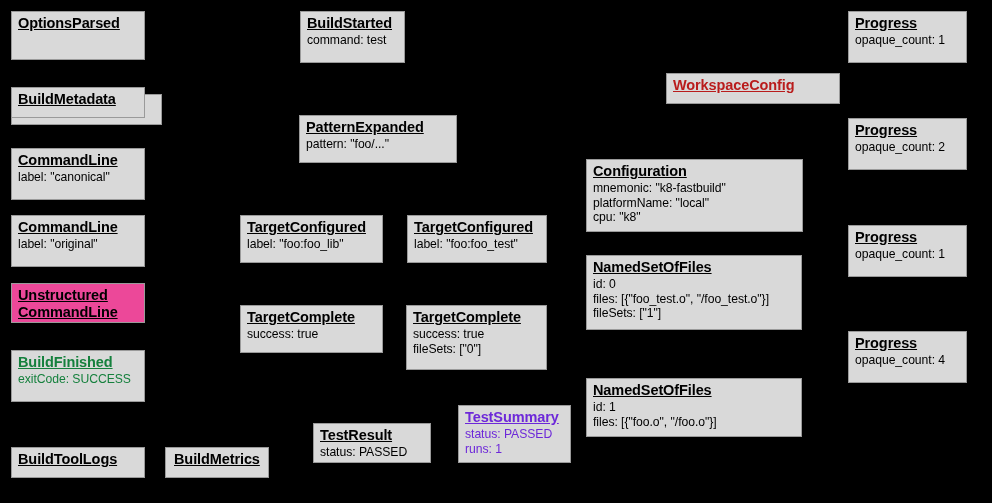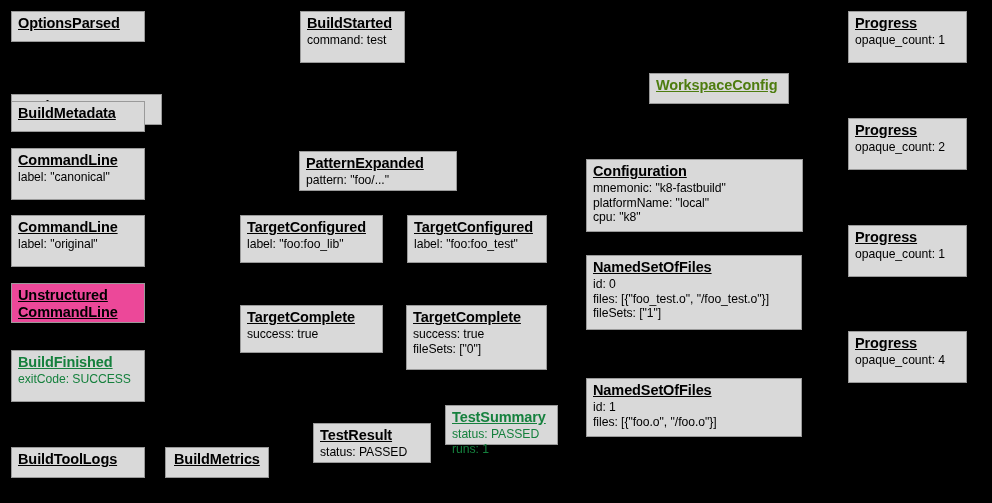--- a/index.html
+++ b/index.html
@@ -44,45 +44,45 @@
     font-weight: normal;
     white-space: nowrap;
     display: block;
     letter-spacing: -0.05px;
   }
 </style>
 </head>
 <body>
 
 <div id="canvas" style="width: 992px; height: 503px; background: rgb(0, 0, 0);">
-    <div class="node" style="left: 11px; top: 11px; width: 134px; height: 31px; background: rgb(217, 217, 217); border-color: rgb(154, 154, 154); color: rgb(0, 0, 0);">
+    <div class="node" style="left: 11px; top: 11px; width: 134px; height: 49px; background: rgb(217, 217, 217); border-color: rgb(154, 154, 154); color: rgb(0, 0, 0);">
       <span class="node-title">OptionsParsed</span>
     </div>
     <div class="node" style="left: 300px; top: 11px; width: 105px; height: 52px; background: rgb(217, 217, 217); border-color: rgb(154, 154, 154); color: rgb(0, 0, 0);">
       <span class="node-title">BuildStarted</span>
       <div class="node-fields">
         <span class="node-field">command: test</span>
       </div>
     </div>
     <div class="node" style="left: 848px; top: 11px; width: 119px; height: 52px; background: rgb(217, 217, 217); border-color: rgb(154, 154, 154); color: rgb(0, 0, 0);">
       <span class="node-title">Progress</span>
       <div class="node-fields">
         <span class="node-field">opaque_count: 1</span>
       </div>
     </div>
     <div class="node" style="left: 11px; top: 58px; width: 151px; height: 31px; background: rgb(217, 217, 217); border-color: rgb(154, 154, 154); color: rgb(0, 0, 0); margin-top: 36px;">
       <span class="node-title">WorkspaceStatus</span>
     </div>
-    <div class="node" style="left: 649px; top: 73px; width: 140px; height: 31px; background: rgb(217, 217, 217); border-color: rgb(154, 154, 154); color: #4d7c0f;">
+    <div class="node" style="left: 666px; top: 73px; width: 174px; height: 31px; background: rgb(217, 217, 217); border-color: rgb(154, 154, 154); color: #b91c1c;">
       <span class="node-title">WorkspaceConfig</span>
     </div>
-    <div class="node" style="left: 11px; top: 101px; width: 134px; height: 31px; background: rgb(217, 217, 217); border-color: rgb(154, 154, 154); color: rgb(0, 0, 0);">
+    <div class="node" style="left: 11px; top: 87px; width: 134px; height: 31px; background: rgb(217, 217, 217); border-color: rgb(154, 154, 154); color: rgb(0, 0, 0);">
       <span class="node-title">BuildMetadata</span>
     </div>
-    <div class="node" style="left: 299px; top: 115px; width: 158px; height: 40px; background: rgb(217, 217, 217); border-color: rgb(154, 154, 154); color: rgb(0, 0, 0); margin-top: 36px;">
+    <div class="node" style="left: 299px; top: 115px; width: 158px; height: 48px; background: rgb(217, 217, 217); border-color: rgb(154, 154, 154); color: rgb(0, 0, 0);">
       <span class="node-title">PatternExpanded</span>
       <div class="node-fields">
         <span class="node-field">pattern: "foo/..."</span>
       </div>
     </div>
     <div class="node" style="left: 848px; top: 118px; width: 119px; height: 52px; background: rgb(217, 217, 217); border-color: rgb(154, 154, 154); color: rgb(0, 0, 0);">
       <span class="node-title">Progress</span>
       <div class="node-fields">
         <span class="node-field">opaque_count: 2</span>
       </div>
@@ -162,21 +162,21 @@
         <span class="node-field">exitCode: SUCCESS</span>
       </div>
     </div>
     <div class="node" style="left: 586px; top: 378px; width: 216px; height: 59px; background: rgb(217, 217, 217); border-color: rgb(154, 154, 154); color: rgb(0, 0, 0);">
       <span class="node-title">NamedSetOfFiles</span>
       <div class="node-fields">
         <span class="node-field">id: 1</span>
         <span class="node-field">files: [{"foo.o", "/foo.o"}]</span>
       </div>
     </div>
-    <div class="node" style="left: 445px; top: 405px; width: 113px; height: 40px; background: rgb(217, 217, 217); border-color: rgb(154, 154, 154); color: #15803d;">
+    <div class="node" style="left: 458px; top: 405px; width: 113px; height: 58px; background: rgb(217, 217, 217); border-color: rgb(154, 154, 154); color: #6d28d9;">
       <span class="node-title">TestSummary</span>
       <div class="node-fields">
         <span class="node-field">status: PASSED</span>
         <span class="node-field">runs: 1</span>
       </div>
     </div>
     <div class="node" style="left: 313px; top: 423px; width: 118px; height: 40px; background: rgb(217, 217, 217); border-color: rgb(154, 154, 154); color: rgb(0, 0, 0);">
       <span class="node-title">TestResult</span>
       <div class="node-fields">
         <span class="node-field">status: PASSED</span>

